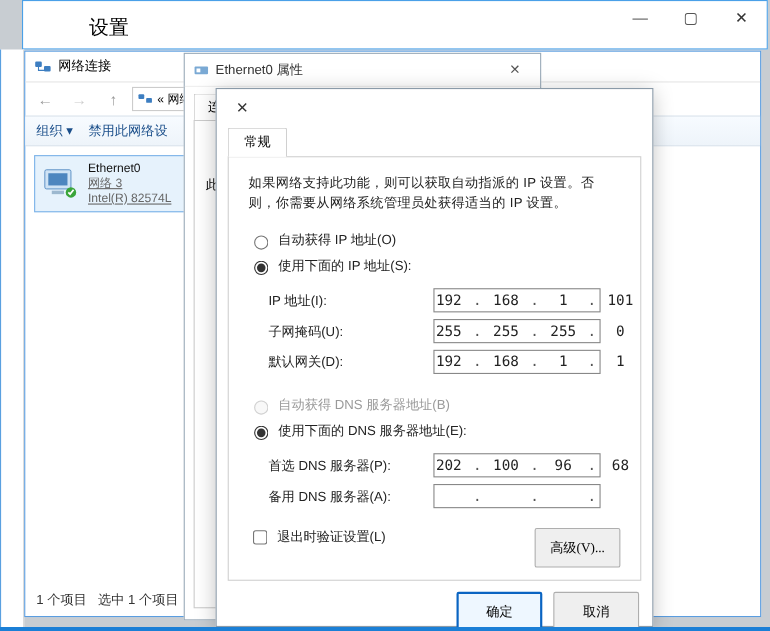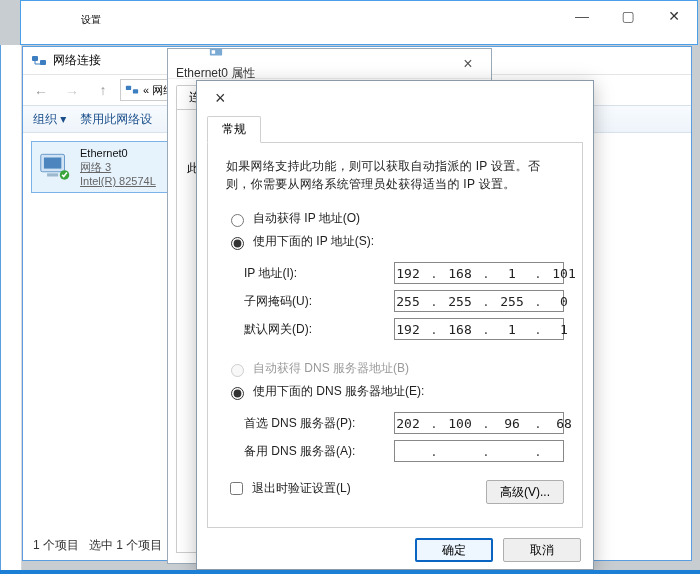--- a/index.html
+++ b/index.html
@@ -1,20 +1,20 @@
 <!DOCTYPE html>
 <html><head>
 <meta charset="utf-8">
 <style>
   * { box-sizing: border-box; }
   body { margin:0; font-family:"Microsoft YaHei","Segoe UI",Tahoma,sans-serif; font-size:12px; background:#c8cdd2; width:700px; height:574px; position:relative; overflow:hidden; }
 
   
   .win-settings { position:absolute; left:20px; top:0; width:678px; height:45px; background:#fff; border:1px solid #4aa0e8; }
-  .win-settings .ttl { position:absolute; left:60px; top:12px; font-size:10px; }
+  .win-settings .ttl { position:absolute; left:60px; top:12px; font-size:18px; }
   .win-settings .wc { position:absolute; right:0; top:0; display:flex; }
   .wc div { width:46px; height:30px; text-align:center; line-height:30px; color:#555; font-size:14px;}
   .wc .close{color:#333;}
 
   
   .win-netc { position:absolute; left:22px; top:46px; width:670px; height:515px; background:#fff; border:1px solid #5a9de0; }
   .netc-title { height:28px; border-bottom:1px solid #e5e5e5; display:flex; align-items:center; padding-left:8px; gap:6px;}
   .ic-net { width:16px; height:16px; }
   .netc-addr { height:30px; display:flex; align-items:center; padding:0 4px; gap:3px; }
   .nav-btn { width:28px; height:24px; border:0; background:transparent; color:#999; font-size:14px;}
@@ -26,21 +26,21 @@
   .adp .ic { width:38px; height:38px; position:relative; }
   .adp .ic svg{width:38px;height:38px;}
   .adp .lines { display:flex; flex-direction:column; line-height:14px; font-size:11px; color:#222;}
   .adp .lines .n{color:#111;}
   .adp .lines .g{color:#666;text-decoration:underline;}
   .status { position:absolute; left:10px; bottom:6px; font-size:12px; color:#333;}
 
   
   .win-eth { position:absolute; left:167px; top:48px; width:325px; height:516px; background:#fff; border:1px solid #9aaab8; }
   .dlg-title { height:30px; display:flex; align-items:center; justify-content:space-between; padding:0 8px; border-bottom:1px solid #eee;}
-  .dlg-title .t { display:flex; align-items:center; gap:6px; font-size:12px; color:#333;flex-direction:column;}
+  .dlg-title .t { display:flex; align-items:center; gap:6px; font-size:12px; color:#333;}
   .dlg-title .x { width:30px; text-align:center; font-size:16px; color:#555;}
   .eth-tabs { display:flex; padding:6px 8px 0 8px; gap:2px;}
   .eth-tab { background:#fff; border:1px solid #ccc; border-bottom:0; padding:3px 12px; font-size:12px; border-radius:2px 2px 0 0;}
   .eth-pane { margin:0 8px 8px 8px; border:1px solid #ccc; height:calc(100% - 70px); padding:10px; font-size:12px;}
 
   
   .win-ip { position:absolute; left:196px; top:80px; width:398px; height:490px; background:#fff; border:1px solid #8a9aa8; box-shadow:0 4px 18px rgba(0,0,0,.25); }
   .ip-title { height:34px; display:flex; align-items:center; justify-content:space-between; padding:0 12px;}
   .ip-title .t { font-size:12px;}
   .ip-title .x { font-size:18px; font-weight:300; color:#333; padding:2px 6px;}
@@ -49,28 +49,28 @@
   .ip-pane { margin:0 10px 10px 10px; border:1px solid #d0d0d0; height:386px; padding:14px 18px 12px 18px; font-size:12px; color:#222; overflow:hidden;}
   .desc { line-height:18px; letter-spacing:.3px; }
 
   .grp { margin-top:14px; }
   .radio-row { display:flex; align-items:flex-end; gap:6px; padding:3px 0;}
   .radio-row.disabled { color:#9a9a9a; }
   input[type=radio]{ width:13px;height:13px; accent-color:#333;}
   .fields { margin:6px 0 2px 18px; }
   .field-row { display:flex; align-items:center; height:28px; }
   .field-row .lbl { width:150px; }
-  .ip-input { width:170px; height:22px; border:1px solid #888; display:flex; align-items:center; justify-content:space-around; font-family:Consolas,monospace; font-size:13px; background:#fff;}
+  .ip-input { width:152px; height:22px; border:1px solid #888; display:flex; align-items:center; justify-content:space-around; font-family:Consolas,monospace; font-size:13px; background:#fff;}
   .ip-input span{min-width:26px;text-align:center;}
   .dot{color:#555;}
 
   .chk-row { display:flex; align-items:center; gap:6px; margin-top:14px;}
   input[type=checkbox]{width:13px;height:13px;}
   .adv-btn-row { display:flex; justify-content:flex-end; margin-top:-18px;}
-  .btn { min-width:78px; height:24px; background:#efefef; border:1px solid #aeaeae; font-size:12px; padding:0 10px; border-radius:2px;}
+  .btn { min-width:78px; height:36px; background:#efefef; border:1px solid #aeaeae; font-size:12px; padding:0 10px; border-radius:2px;font-family:Liberation Serif, serif;}
   .btn.primary { border:2px solid #0a64c2; background:#eef7ff;}
   .dlg-actions { display:flex; gap:10px; justify-content:flex-end; padding:0 12px 10px 0;}
 
   
   .left-strip{position:absolute;left:0;top:45px;width:22px;height:530px;background:#fff;border-right:1px solid #d8d8d8;border-left:1px solid #5aa0e0;}
   .blue-edge{position:absolute;left:0;right:0;bottom:0;height:4px;background:#1b7fd6;}
 </style>
 </head>
 <body>
 

